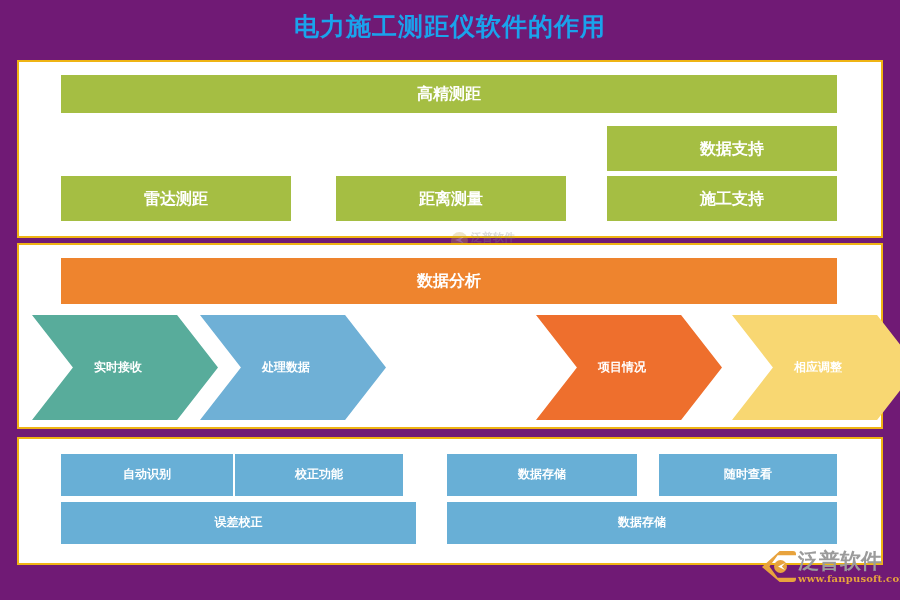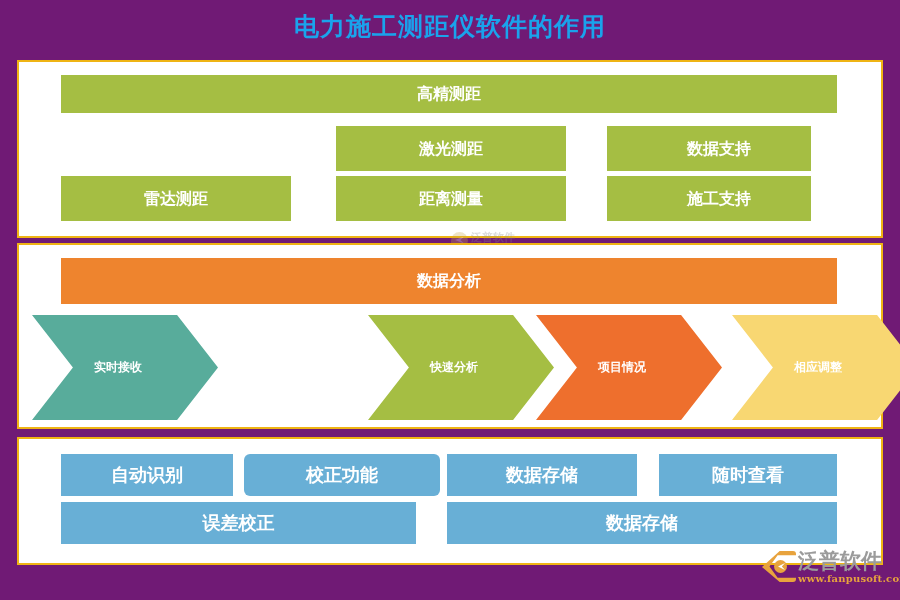--- a/index.html
+++ b/index.html
@@ -52,21 +52,21 @@
   }
   .g-cell {
     height: 45px;
     background: #A5BE43;
     font-size: 16px;
   }
   .r1 { top: 64px; }
   .r2 { top: 114px; }
   .c1 { left: 42px;  width: 230px; }
   .c2 { left: 317px; width: 230px; }
-  .c3 { left: 588px; width: 204px; padding-left: 20px; }
+  .c3 { left: 588px; width: 230px; padding-left: 20px; }
 
   
   .o-head {
     left: 42px; top: 13px; width: 776px; height: 46px;
     background: #EE842E;
     font-size: 16px;
   }
 
   
   .chev-row {
@@ -80,21 +80,21 @@
     display: flex; align-items: center; justify-content: center;
     color: #ffffff; font-weight: bold; font-size: 12px;
     clip-path: polygon(0% 0%, 78% 0%, 100% 50%, 78% 100%, 0% 100%, 22% 50%);
     padding-right: 14px;
   }
   .chev.first { clip-path: polygon(0% 0%, 78% 0%, 100% 50%, 78% 100%, 0% 100%, 22% 50%); }
 
   
   .b-cell {
     background: #68AFD6;
-    font-size: 18px;
+    font-size: 12px;
     height: 42px;
     text-align: right;
   }
   .b-r1 { top: 15px; }
   .b-r2 { top: 63px; }
 
   
   .watermark {
     position: absolute;
     left: 432px; top: 166px;
@@ -159,21 +159,20 @@
 <body>
 
 <div class="page">
 
   <div class="page-title" style="color: rgb(26, 163, 236);">电力施工测距仪软件的作用</div>
 
   <div class="section" id="sec1" style="border-color: rgb(239, 180, 20);">
 
     <div class="band g-head" style="background: rgb(165, 190, 67);">高精测距</div>
 
-    <div class="band g-cell r1 c2" style="background: rgb(165, 190, 67);">激光测距</div>
     <div class="band g-cell r1 c3" style="background: rgb(165, 190, 67);">数据支持</div>
 
     <div class="band g-cell r2 c1" style="background: rgb(165, 190, 67);">雷达测距</div>
     <div class="band g-cell r2 c2" style="background: rgb(165, 190, 67);">距离测量</div>
     <div class="band g-cell r2 c3" style="background: rgb(165, 190, 67);">施工支持</div>
 
     <div class="watermark">
       <div class="wm-mark"></div>
       <div>
         <div class="wm-txt">泛普软件</div>
@@ -181,30 +180,30 @@
       </div>
     </div>
   </div>
 
   <div class="section" id="sec2" style="border-color: rgb(239, 180, 20);">
 
     <div class="band o-head" style="background: rgb(238, 132, 46);">数据分析</div>
 
     <div class="chev-row">
       <div class="chev first" id="ch0" style="background: rgb(88, 172, 155); left: 0px;">实时接收</div>
-      <div class="chev" id="ch2" style="background: rgb(165, 190, 67); left: 336px;">快速分析</div>
+      <div class="chev" id="ch1" style="background: rgb(111, 176, 214); left: 168px;">处理数据</div>
       <div class="chev" id="ch3" style="background: rgb(238, 111, 45); left: 504px; text-align: right;">项目情况</div>
       <div class="chev" id="ch4" style="background: rgb(248, 215, 114); left: 700px; font-family: Liberation Mono, monospace;">相应调整</div>
     </div>
   </div>
 
   <div class="section" id="sec3" style="border-color: rgb(239, 180, 20);">
 
     <div class="band b-cell b-r1" style="left: 42px; width: 172px; background: rgb(104, 175, 214);">自动识别</div>
-    <div class="band b-cell b-r1" style="left: 225px; width: 196px; background: rgb(104, 175, 214); border-radius: 6px;">校正功能</div>
+    <div class="band b-cell b-r1" style="left: 216px; width: 168px; background: rgb(104, 175, 214);">校正功能</div>
     <div class="band b-cell b-r1" style="left: 428px; width: 190px; background: rgb(104, 175, 214);">数据存储</div>
     <div class="band b-cell b-r1" style="left: 640px; width: 178px; background: rgb(104, 175, 214);">随时查看</div>
 
     <div class="band b-cell b-r2" style="left: 42px; width: 355px; background: rgb(104, 175, 214);">误差校正</div>
     <div class="band b-cell b-r2" style="left: 428px; width: 390px; background: rgb(104, 175, 214);">数据存储</div>
   </div>
 
   <div class="logo">
     <div class="logo-mark">
       <div class="swoosh"></div>

